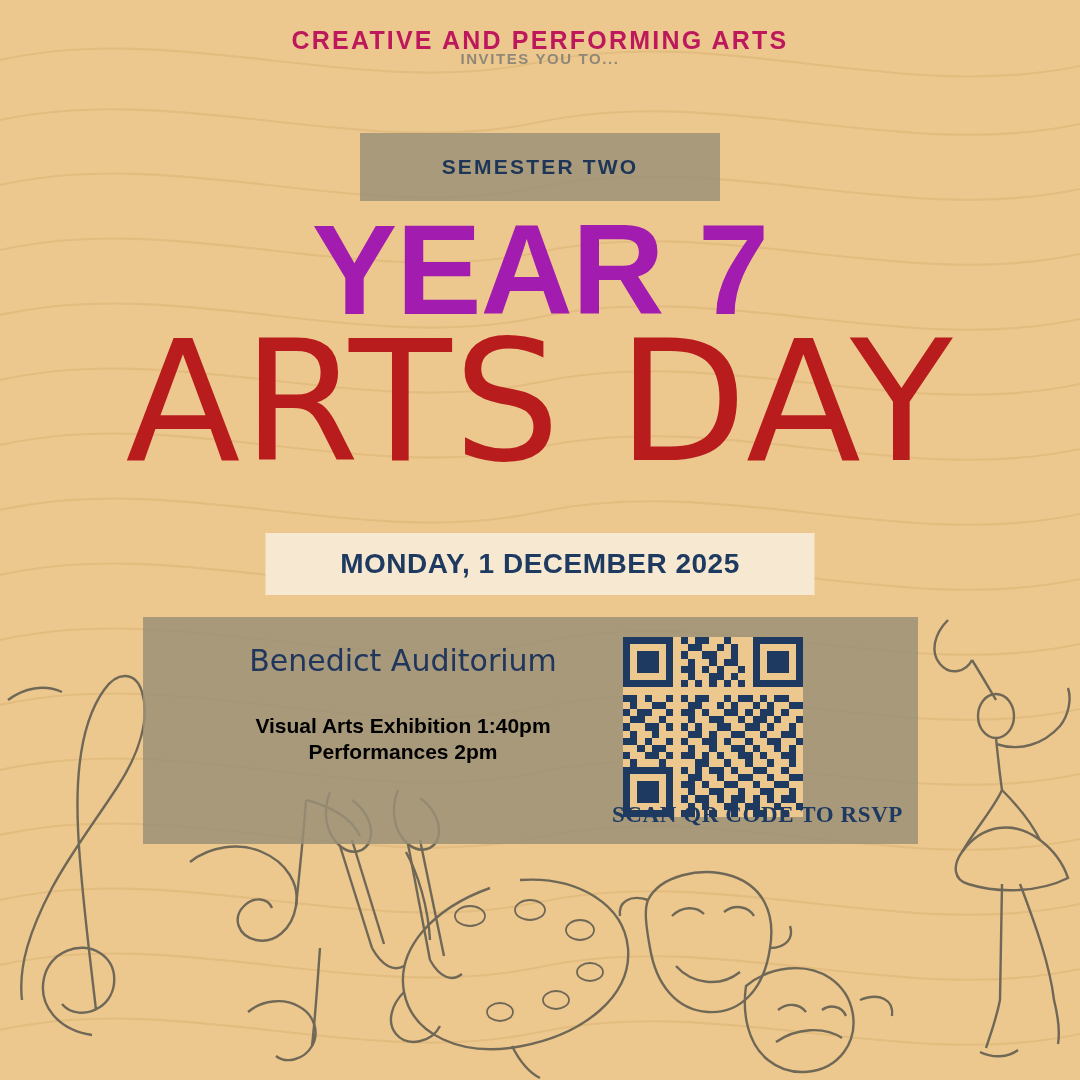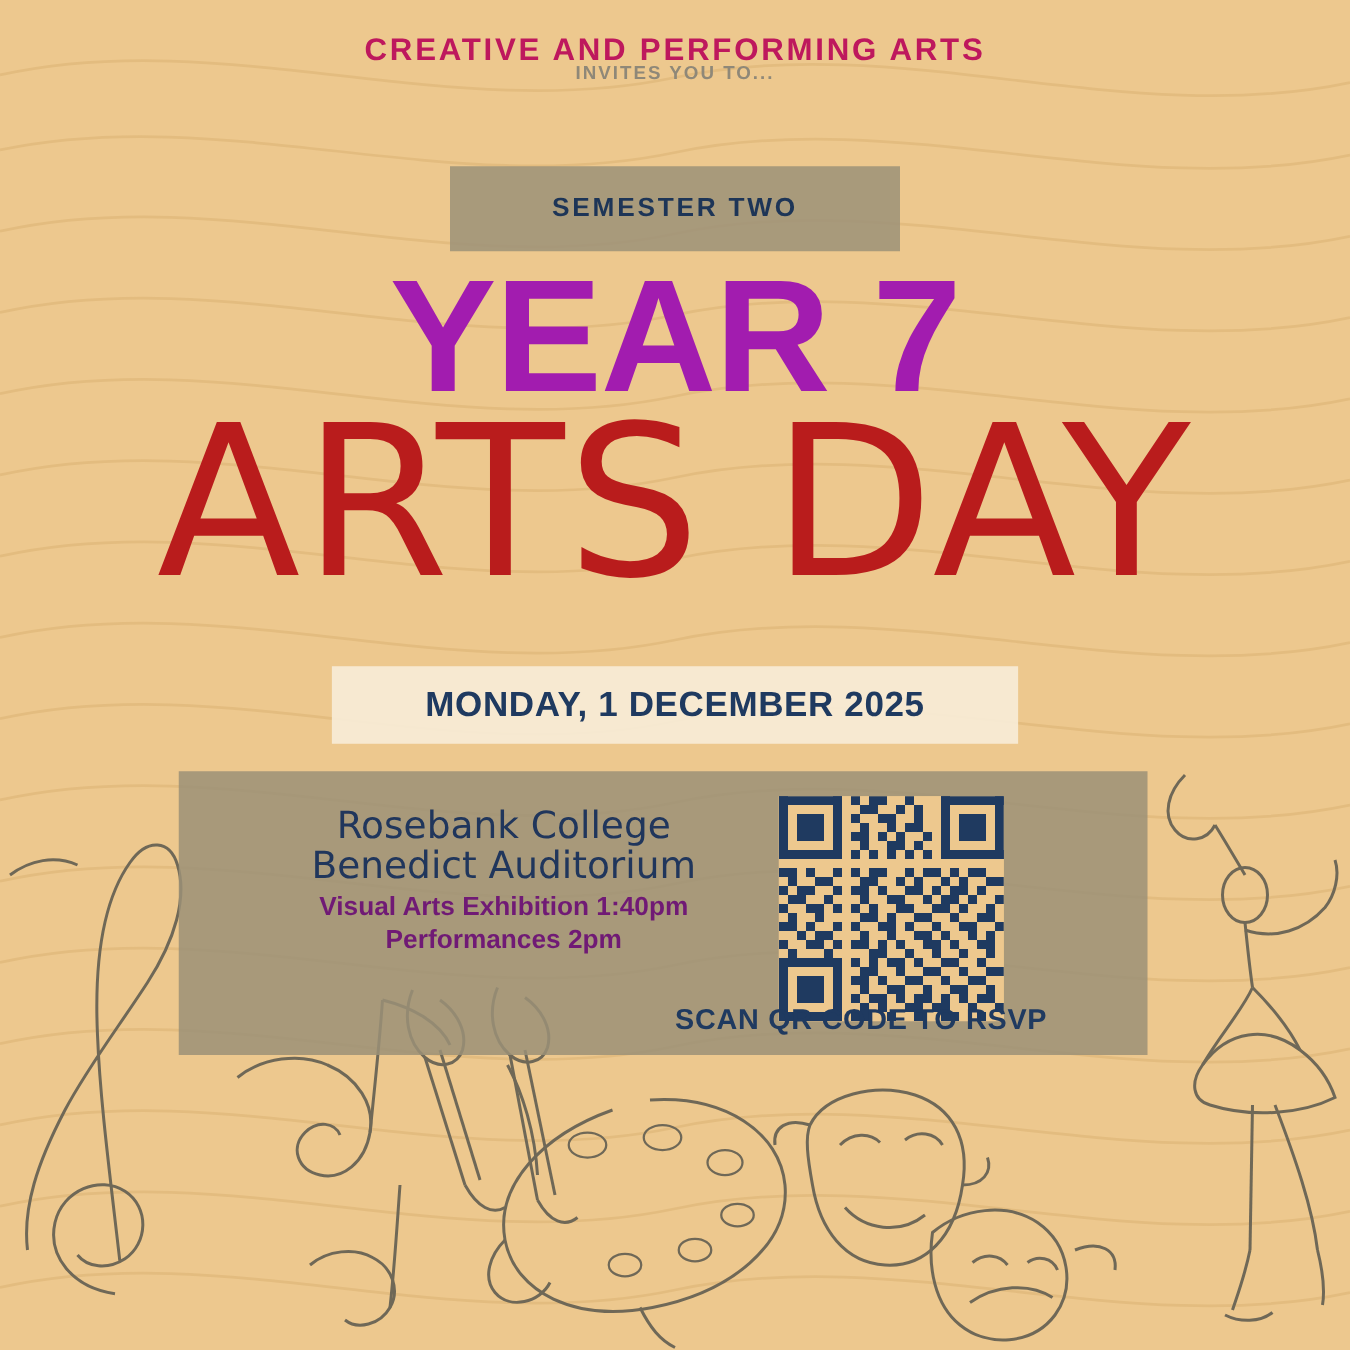--- a/index.html
+++ b/index.html
@@ -150,47 +150,48 @@
     font-size: 30px;
     line-height: 1.08;
     font-family: "DejaVu Sans", sans-serif;
   }
   .times {
     position: absolute;
     top: 96px;
     left: 40px;
     width: 440px;
     text-align: center;
-    color: #701a75;
+    color: #000000;
     font-size: 21px;
     font-weight: bold;
     line-height: 1.25;
   }
   .qr-wrap {
     position: absolute;
     top: 20px;
     left: 480px;
     width: 180px;
     height: 180px;
     background: #edc88e;
     display: flex;
     align-items: center;
     justify-content: center;
   }
   .qr-wrap svg { display: block; }
   .scan-text {
     position: absolute;
     top: 185px;
-    left: 397px;
+    left: 420px;
     width: 340px;
-    text-align: left;
+    text-align: right;
     color: #1f3a60;
     font-size: 23px;
     font-weight: bold;
     letter-spacing: 0.6px;
+    font-family: Liberation Serif, serif;
   }
 
   .line-art { stroke: #6f6857; fill: none; stroke-width: 2.4; }
   .line-art-thin { stroke: #6f6857; fill: none; stroke-width: 1.8; }
 </style>
 </head>
 <body>
 
 <div class="poster">
 
@@ -306,21 +307,20 @@
 
     <div class="year-title">YEAR 7</div>
     <div class="arts-day-title">ARTS DAY</div>
 
     <div class="date-bar">
       <span>MONDAY, 1 DECEMBER 2025</span>
     </div>
 
     <div class="details-panel">
       <div class="venue">
-        <div>Rosebank College</div>
         <div>Benedict Auditorium</div>
       </div>
       <div class="times">
         <div>Visual Arts Exhibition 1:40pm</div>
         <div>Performances 2pm</div>
       </div>
 
       <div class="qr-wrap">
         <svg width="180" height="180" viewBox="0 0 25 25" shape-rendering="crispEdges">
           <rect width="25" height="25" fill="#edc88e"></rect>

